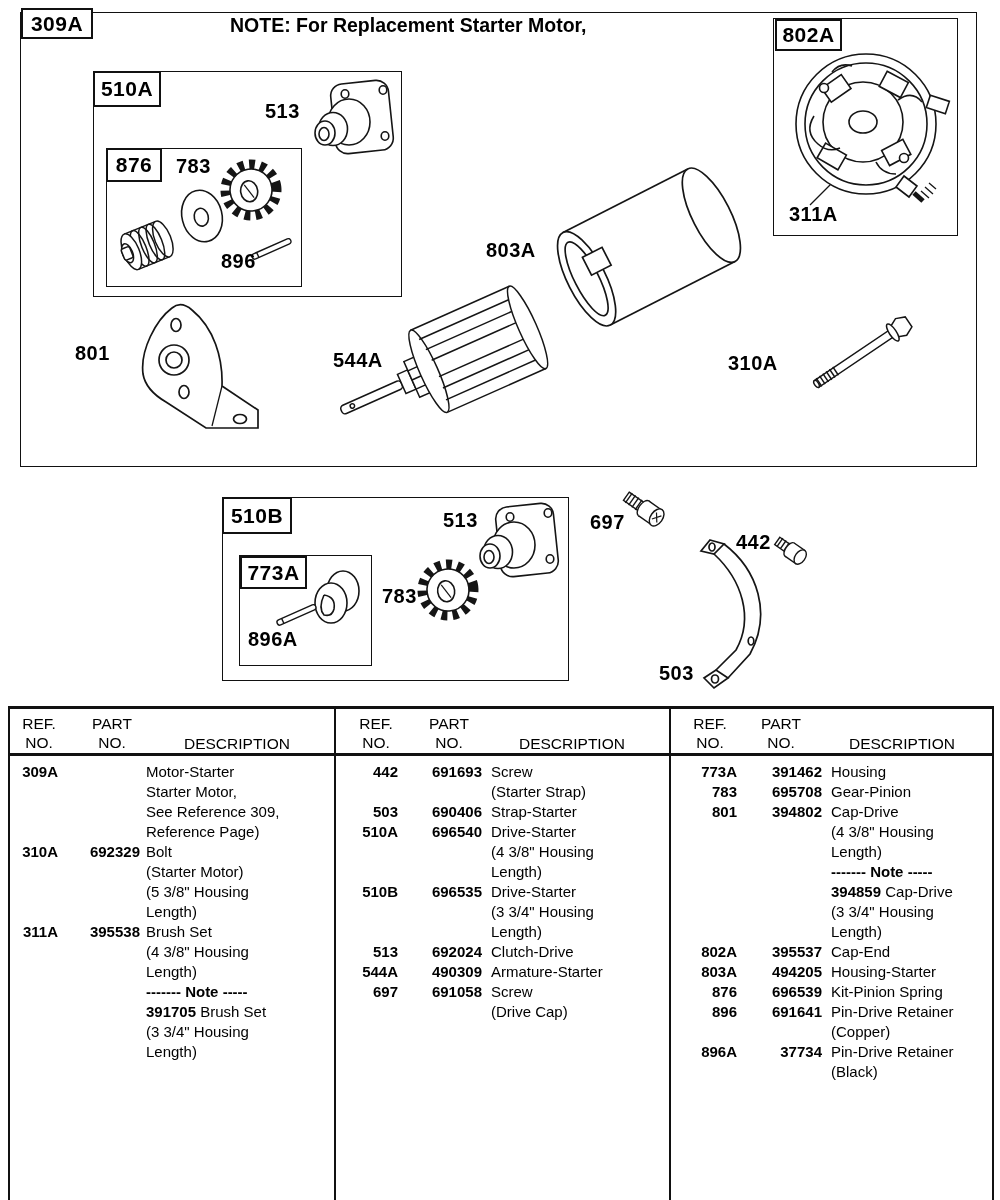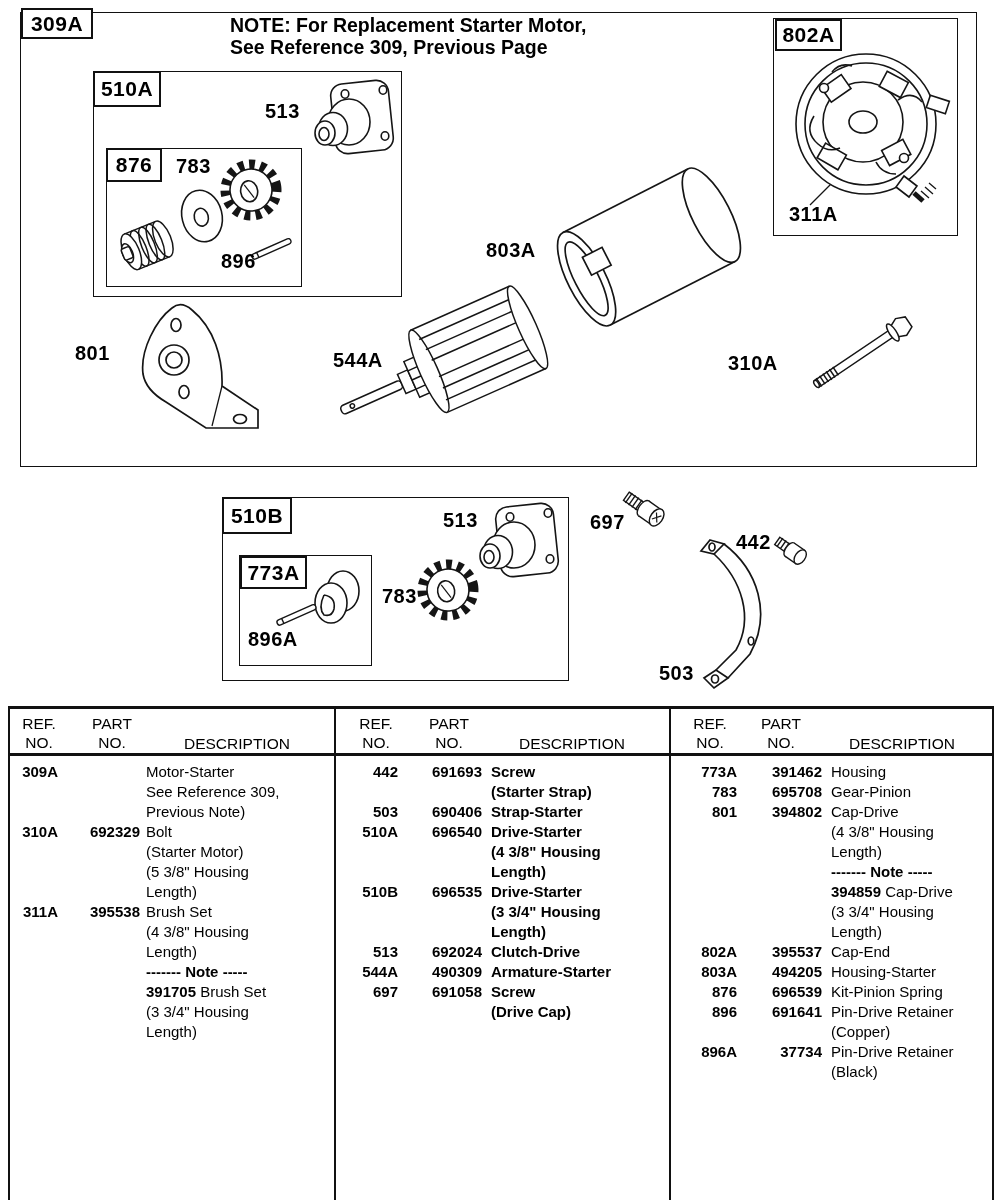--- a/index.html
+++ b/index.html
@@ -26,38 +26,37 @@
   .thead .hd{display:flex;align-items:flex-end;padding-bottom:0;}
   .tbody{padding-top:9px;}
   .tline{display:grid;height:20px;line-height:20px;white-space:nowrap;}
   .c1 .tline{grid-template-columns:48px 82px 1fr;}
   .c2 .tline{grid-template-columns:62px 84px 1fr;}
   .c3 .tline{grid-template-columns:66px 85px 1fr;}
   .c1 .thead{grid-template-columns:58px 88px 1fr;} .c1 .hd{padding-left:28px;}
   .c2 .thead{grid-template-columns:80px 66px 1fr;} .c2 .hd{padding-left:37px;}
   .c3 .thead{grid-template-columns:78px 64px 1fr;} .c3 .hd{padding-left:36px;}
   .ref,.part{text-align:right;font-weight:bold;}
-  .c1 .desc{padding-left:6px;} .c2 .desc{padding-left:9px;font-weight:bold;} .c3 .desc{padding-left:9px;}
+  .c1 .desc{padding-left:6px;} .c2 .desc{padding-left:9px;} .c3 .desc{padding-left:9px;}
   .desc b{font-weight:bold;}
 </style>
 </head>
 <body>
 
 <div class="page">
 
   <div class="frame" style="left:20px;top:12px;width:955px;height:453px;"></div>
   <div class="frame" style="left:93px;top:71px;width:307px;height:224px;"></div>
   <div class="frame" style="left:106px;top:148px;width:194px;height:137px;"></div>
   <div class="frame" style="left:773px;top:18px;width:183px;height:216px;"></div>
   <div class="frame" style="left:222px;top:497px;width:345px;height:182px;"></div>
   <div class="frame" style="left:239px;top:555px;width:131px;height:109px;"></div>
 
   <div class="note">
     <div>NOTE: For Replacement Starter Motor,</div>
-    <div>See Reference 309, Previous Page</div>
   </div>
 
   <div class="boxlabel" style="left:21px;top:8px;width:68px;height:27px;">309A</div>
   <div class="boxlabel" style="left:93px;top:71px;width:64px;height:32px;">510A</div>
   <div class="boxlabel" style="left:106px;top:148px;width:52px;height:30px;">876</div>
   <div class="boxlabel" style="left:775px;top:19px;width:63px;height:28px;">802A</div>
   <div class="boxlabel" style="left:222px;top:497px;width:66px;height:33px;">510B</div>
   <div class="boxlabel" style="left:240px;top:556px;width:63px;height:29px;">773A</div>
 
   <div class="plabel" style="left:265px;top:100px;">513</div>
@@ -303,31 +302,36 @@
       </div>
       <div class="tbody">
 
           <div class="tline">
             <span class="ref">309A</span>
             <span class="part"></span>
             <span class="desc"><b></b><span>Motor-Starter</span></span>
           </div>
 
 
+          <div class="tline">
+            <span class="ref"></span>
+            <span class="part"></span>
+            <span class="desc"><b></b><span>Starter Motor,</span></span>
+          </div>
 
           <div class="tline">
             <span class="ref"></span>
             <span class="part"></span>
             <span class="desc"><b></b><span>See Reference 309,</span></span>
           </div>
 
           <div class="tline">
             <span class="ref"></span>
             <span class="part"></span>
-            <span class="desc"><b></b><span>Previous Note)</span></span>
+            <span class="desc"><b></b><span>Reference Page)</span></span>
           </div>
 
           <div class="tline">
             <span class="ref">310A</span>
             <span class="part">692329</span>
             <span class="desc"><b></b><span>Bolt</span></span>
           </div>
 
           <div class="tline">
             <span class="ref"></span>

